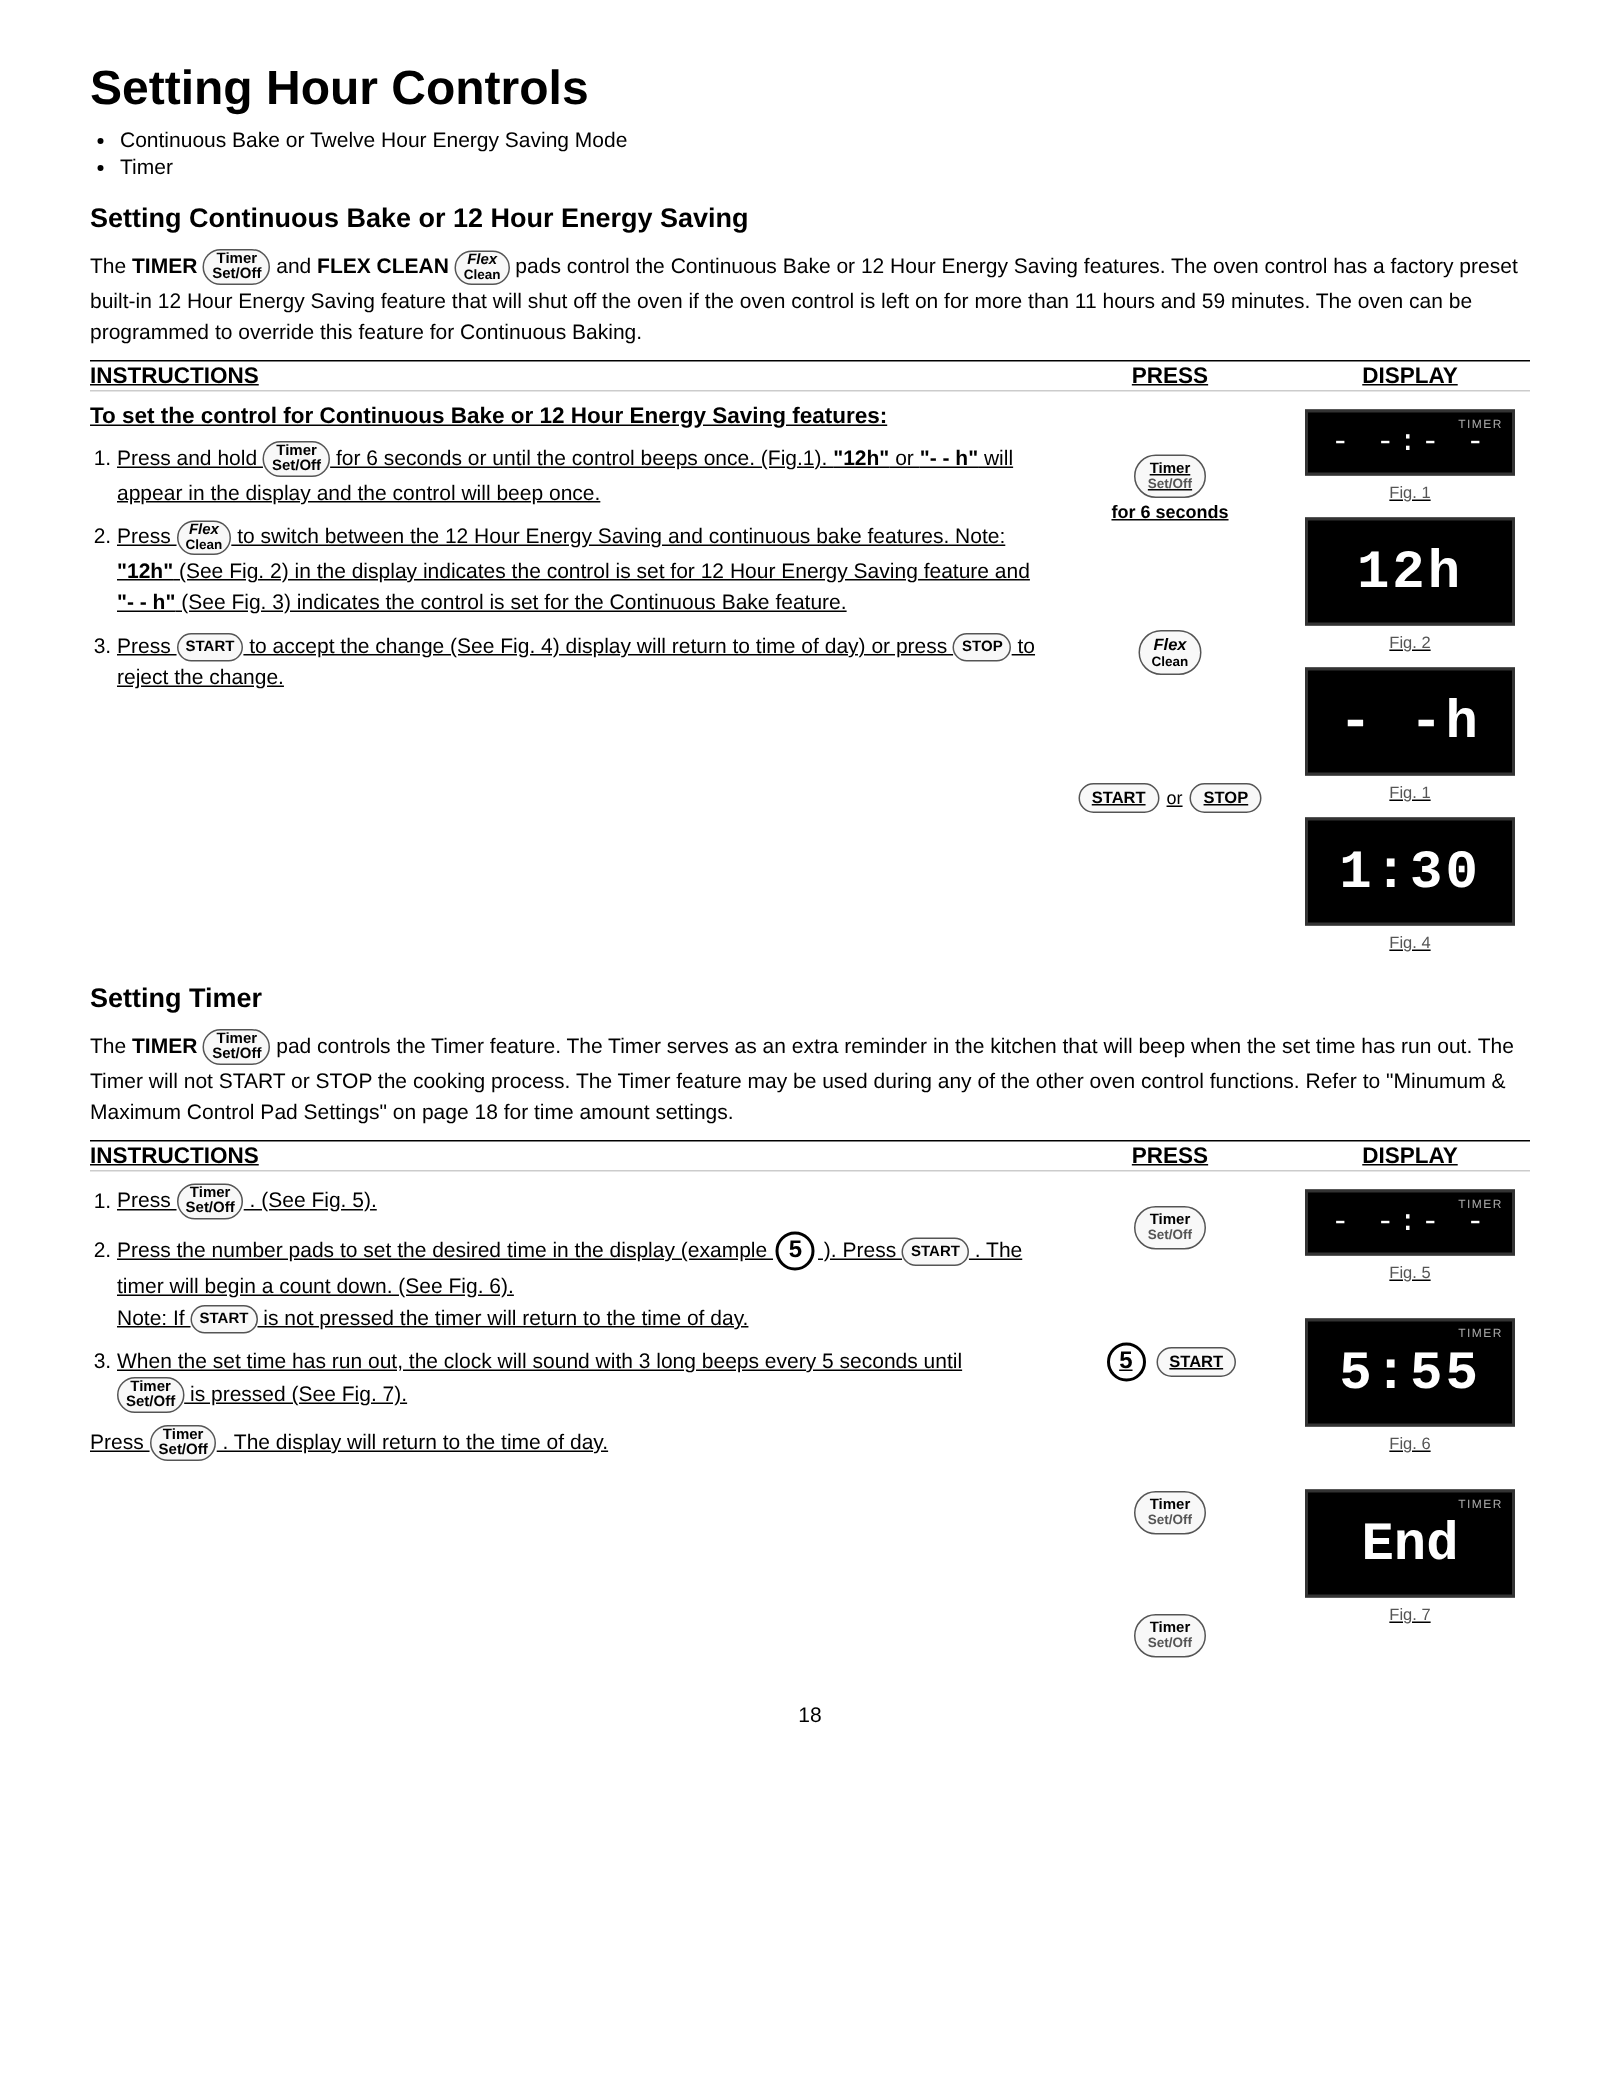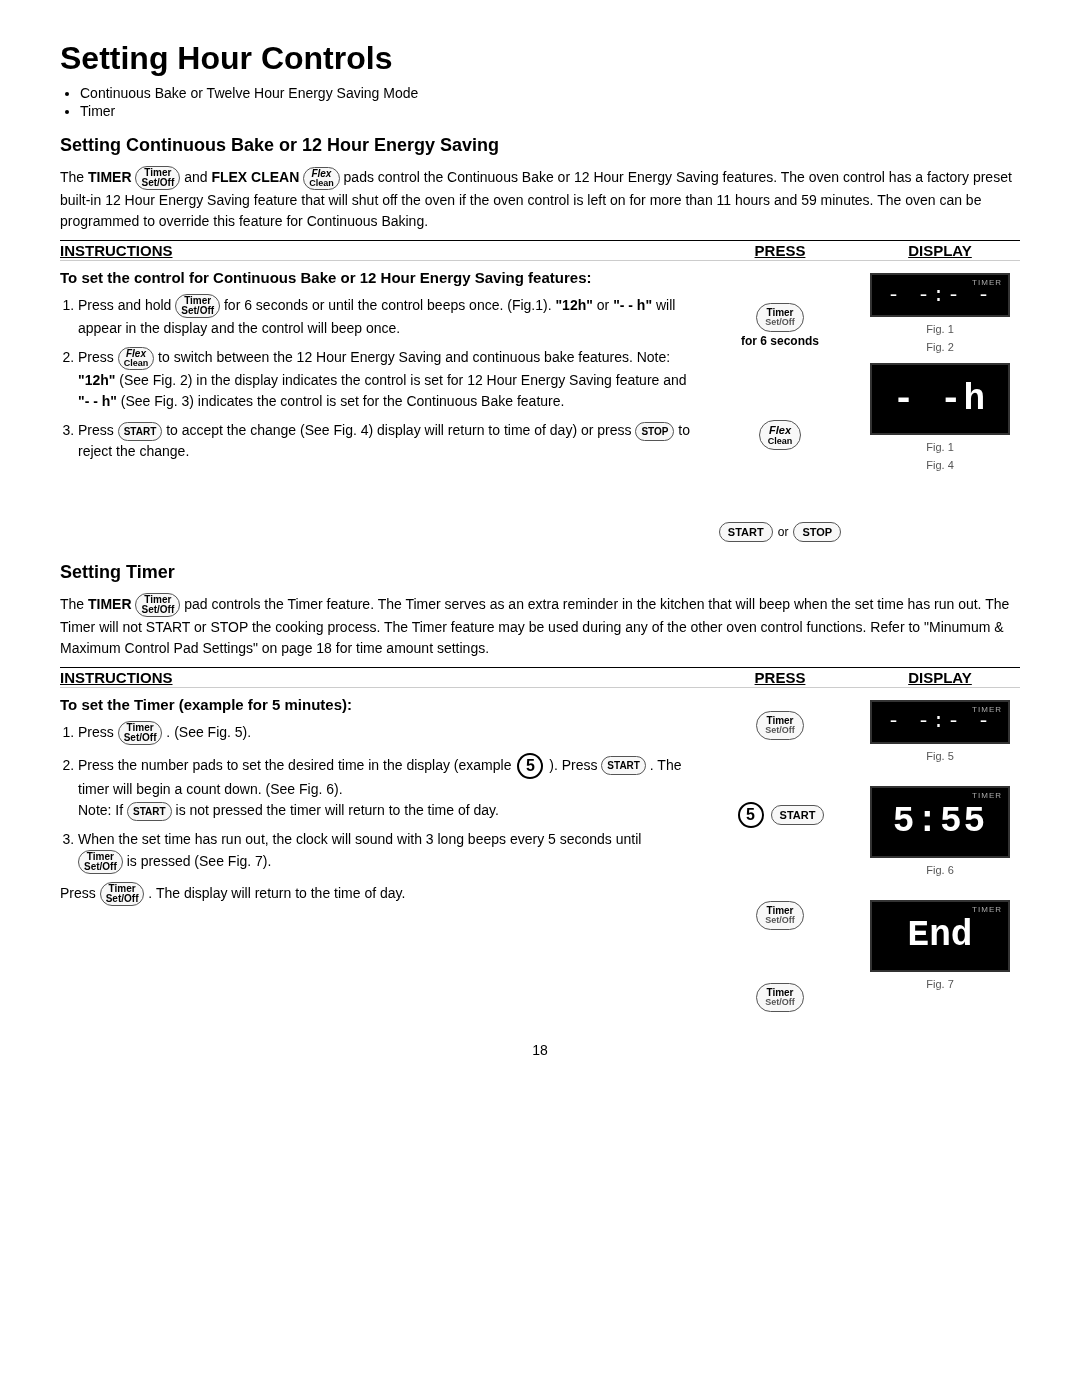--- a/index.html
+++ b/index.html
@@ -50,20 +50,21 @@
       text-align: center;
       font-size: 15px;
       text-transform: uppercase;
     }
     .three-col-header .col-title:first-child { text-align: left; }
 
     .three-col-body {
       display: grid;
       grid-template-columns: 1fr 160px 160px;
       margin-bottom: 20px;
+      text-decoration: underline;
     }
     .instructions-col { padding-right: 10px; }
     .press-col {
       display: flex;
       flex-direction: column;
       align-items: center;
       gap: 12px;
       padding-top: 4px;
     }
     .display-col {
@@ -289,27 +290,33 @@
   </div>
 
   <div class="display-col">
 
     <div class="display-screen small">
       <span class="display-label">TIMER</span>
       <span class="display-dashes">- -:- -</span>
     </div>
     <span class="fig-label">Fig. 1</span>
 
+    <div class="display-screen large" style="margin-top:6px;">
+      <span class="display-text">12h</span>
+    </div>
     <span class="fig-label">Fig. 2</span>
 
     <div class="display-screen large" style="margin-top:6px;">
       <span class="display-text">- -h</span>
     </div>
     <span class="fig-label">Fig. 1</span>
 
+    <div class="display-screen large" style="margin-top:6px;">
+      <span class="display-text">1:30</span>
+    </div>
     <span class="fig-label">Fig. 4</span>
   </div>
 </div>
 
 <h2>Setting Timer</h2>
 <p>
   The <span class="bold">TIMER</span>
   <span class="inline-btn inline-btn-two">
       <span>Timer</span>
       <span>Set/Off</span>
@@ -319,21 +326,20 @@
 
 <div class="three-col-header">
   <div class="col-title">INSTRUCTIONS</div>
   <div class="col-title">PRESS</div>
   <div class="col-title">DISPLAY</div>
 </div>
 
 <div class="three-col-body">
 
   <div class="instructions-col">
-    <h3>To set the Timer (example for 5 minutes):</h3>
     <ol class="numbered-list">
       <li>
         Press 
         <span class="inline-btn inline-btn-two">
             <span>Timer</span>
             <span>Set/Off</span>
           </span>
         . (See Fig. 5).
       </li>
       <li>

